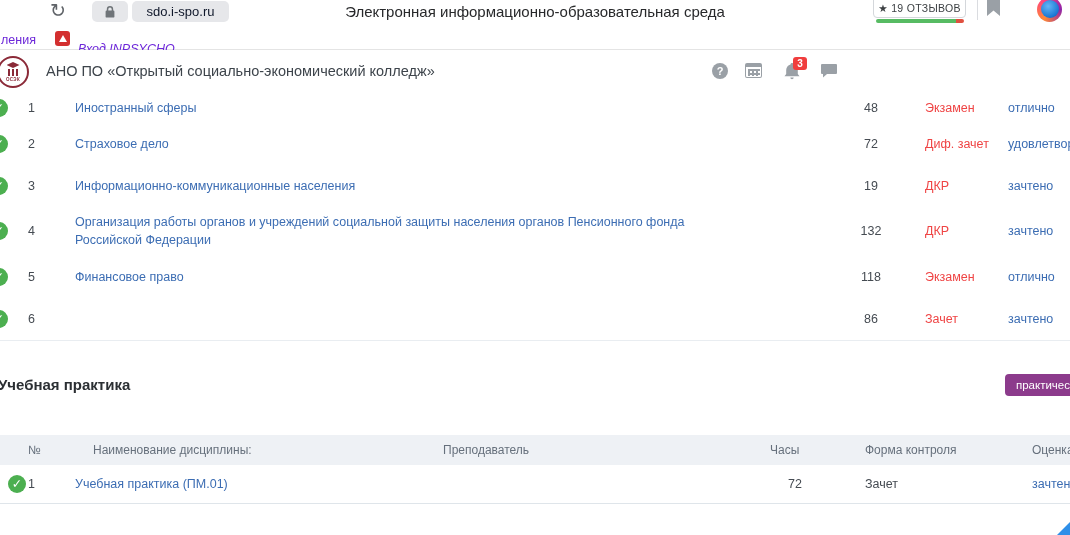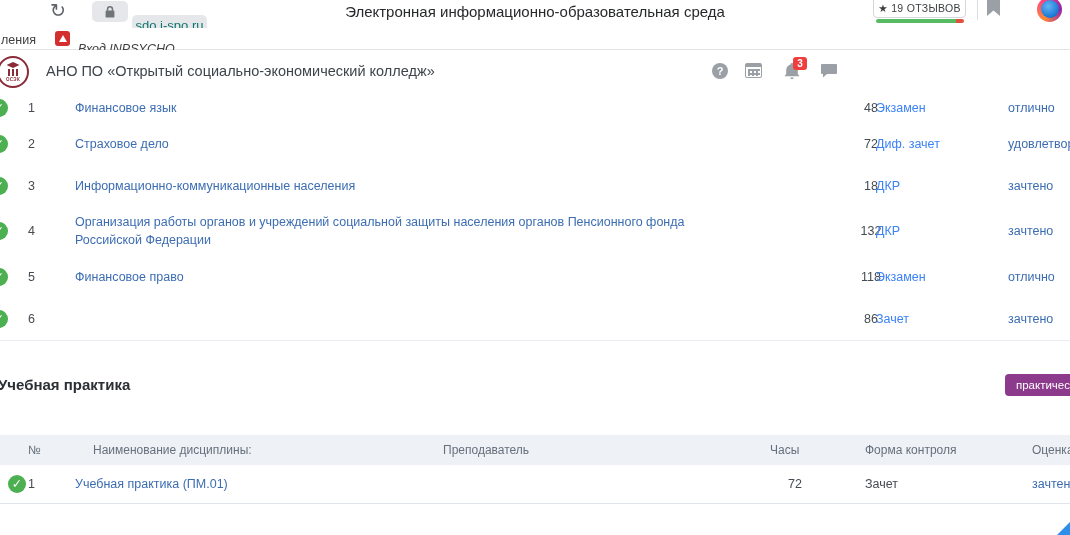--- a/index.html
+++ b/index.html
@@ -5,42 +5,42 @@
   html,body{margin:0;padding:0;background:#fff;}
   .screen{position:relative;width:1070px;height:535px;overflow:hidden;background:#fff;
           font-family:"Liberation Sans", sans-serif;color:#454b52;}
 
   
   .chrome{position:absolute;left:0;top:0;width:1070px;height:28px;background:#fff;}
   .refresh{position:absolute;left:50px;top:-1px;font-size:19px;color:#5f6368;cursor:pointer;}
   .pill{position:absolute;top:1px;height:21px;background:#e6e7ea;border-radius:5px;
         display:flex;align-items:center;justify-content:center;}
   .pill.lockpill{left:92px;width:36px;}
-  .pill.urlpill{left:132px;width:75px;font-size:13px;color:#0f766e;margin-top:14px;}
+  .pill.urlpill{left:132px;width:97px;font-size:13px;color:#0f172a;}
   .page-title{position:absolute;left:50%;top:3px;transform:translateX(-50%);
               font-size:15px;color:#28292b;white-space:nowrap;}
   .reviews-btn{position:absolute;left:873px;top:-8px;width:93px;height:26px;
                border:1px solid #d4d7db;border-radius:4px;background:#fff;
                display:flex;align-items:flex-end;justify-content:center;
                font-size:10.5px;color:#3c4043;text-transform:uppercase;letter-spacing:.3px;
                padding-bottom:3px;box-sizing:border-box;cursor:pointer;}
   .reviews-bar{position:absolute;left:876px;top:19px;width:88px;height:3.5px;border-radius:2px;
                background:linear-gradient(to right,#57bb63 0 91%,#e0503f 91% 100%);}
   .chrome-divider{position:absolute;left:977px;top:-2px;width:1px;height:22px;background:#dadce0;}
   .bm-flag{position:absolute;left:987px;top:-4px;width:13px;height:20px;background:#9aa0a6;cursor:pointer;
            clip-path:polygon(0 0,100% 0,100% 100%,50% 72%,0 100%);}
   .avatar{position:absolute;left:1037px;top:-3px;width:25px;height:25px;border-radius:50%;
           background:conic-gradient(from 210deg,#ff8a36,#ff4081,#8e24aa,#ff8a36);cursor:pointer;}
   .avatar .inner{position:absolute;left:3.5px;top:2.5px;width:18px;height:18px;border-radius:50%;
           background:radial-gradient(circle at 40% 35%,#64b5f6,#1976d2 70%,#0d47a1);}
   .lock-svg{display:block;}
 
   
   .bookmarks{position:absolute;left:0;top:28px;width:1070px;height:21px;background:#fff;
-             border-bottom:1px solid #e4e4e4;font-size:12.5px;color:#404040;}
+             border-bottom:1px solid #e4e4e4;font-size:12.5px;color:#6d28d9;}
   .bm-partial{position:absolute;left:1px;top:5px;cursor:pointer;}
   .favicon{position:absolute;left:55px;top:3px;width:15px;height:15px;background:#d32f2f;
            border-radius:3px;display:flex;align-items:center;justify-content:center;}
   .favicon .tri{width:0;height:0;border-left:4px solid transparent;border-right:4px solid transparent;
            border-bottom:7px solid #fff;}
   .bm-item{position:absolute;left:78px;top:14px;cursor:pointer;font-style:italic;}
 
   
   .site-header{position:absolute;left:0;top:50px;width:1070px;height:43px;background:#fff;
                border-bottom:1px solid #e6e6e6;}
@@ -68,21 +68,21 @@
 
   
   .crow{position:absolute;left:0;width:1070px;border-bottom:1px solid #e9edf1;background:#fff;}
   .crow span, .crow a{position:absolute;top:50%;transform:translateY(-50%);font-size:12.5px;}
   .circ{position:absolute;width:18px;height:18px;border-radius:50%;background:#4caf50;color:#fff;
         font-size:11px;line-height:18px;text-align:center;top:50%;transform:translateY(-50%);}
   .crow .circ{left:-10px;}
   .cnum{left:28px;color:#454b52;}
   .cname{left:75px;max-width:668px;color:#3c6db3;line-height:1.45;cursor:pointer;text-decoration:none;}
   .chours{left:850px;width:42px;text-align:center;color:#454b52;}
-  .cctrl{left:876px;color:#3b82f6;}
+  .cctrl{left:925px;color:#ef4444;}
   .cgrade{left:1008px;color:#3c6db3;white-space:nowrap;cursor:pointer;text-decoration:none;}
 
   
   .section-title{position:absolute;left:-2px;top:376px;font-size:15px;font-weight:bold;color:#2b2f33;}
   .badge{position:absolute;left:1005px;top:374px;height:22px;padding:0 11px;border-radius:4px;
          background:#8c3b8c;color:#fff;font-size:11.5px;display:flex;align-items:center;white-space:nowrap;}
 
   .phead{position:absolute;left:0;top:435px;width:1070px;height:30px;background:#eef1f5;
          font-size:12px;color:#66707c;}
   .phead span{position:absolute;top:50%;transform:translateY(-50%);}
@@ -154,38 +154,38 @@
     </svg>
     <div class="bell-badge">3</div>
     <svg class="hicon chat" style="left:820px;" width="18" height="16" viewBox="0 0 18 16">
       <path d="M2 1h14a1 1 0 0 1 1 1v8a1 1 0 0 1-1 1H7l-4 3.5V11H2a1 1 0 0 1-1-1V2a1 1 0 0 1 1-1z" fill="#9aa0a6"></path>
     </svg>
   </div>
 
   <div class="crow" style="top:93px;height:29px;">
     <span class="circ">✓</span>
     <span class="cnum">1</span>
-    <a class="cname">Финансовое язык</a>
+    <a class="cname">Иностранный сферы</a>
     <span class="chours">48</span>
     <span class="cctrl">Экзамен</span>
     <a class="cgrade">отлично</a>
   </div>
   <div class="crow" style="top:122px;height:43px;">
     <span class="circ">✓</span>
     <span class="cnum">2</span>
     <a class="cname">Страховое дело</a>
     <span class="chours">72</span>
     <span class="cctrl">Диф. зачет</span>
     <a class="cgrade">удовлетворительно</a>
   </div>
   <div class="crow" style="top:165px;height:42px;">
     <span class="circ">✓</span>
     <span class="cnum">3</span>
     <a class="cname">Информационно-коммуникационные населения</a>
-    <span class="chours">18</span>
+    <span class="chours">19</span>
     <span class="cctrl">ДКР</span>
     <a class="cgrade">зачтено</a>
   </div>
   <div class="crow" style="top:207px;height:48px;">
     <span class="circ">✓</span>
     <span class="cnum">4</span>
     <a class="cname">Организация работы органов и учреждений социальной защиты населения органов Пенсионного фонда Российской Федерации</a>
     <span class="chours">132</span>
     <span class="cctrl">ДКР</span>
     <a class="cgrade">зачтено</a>

